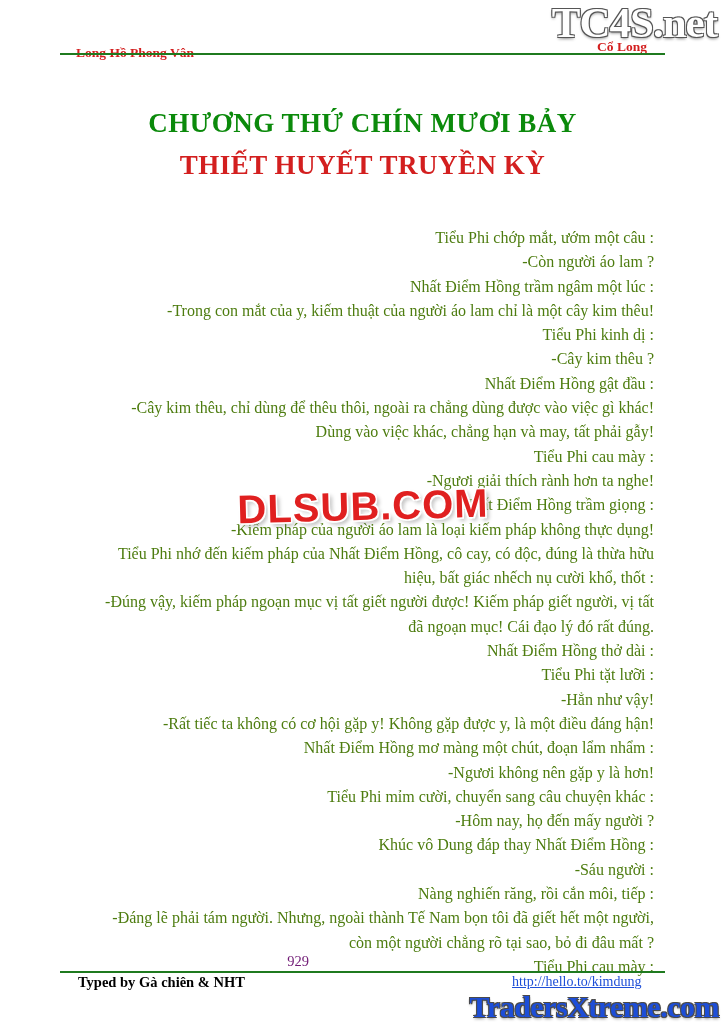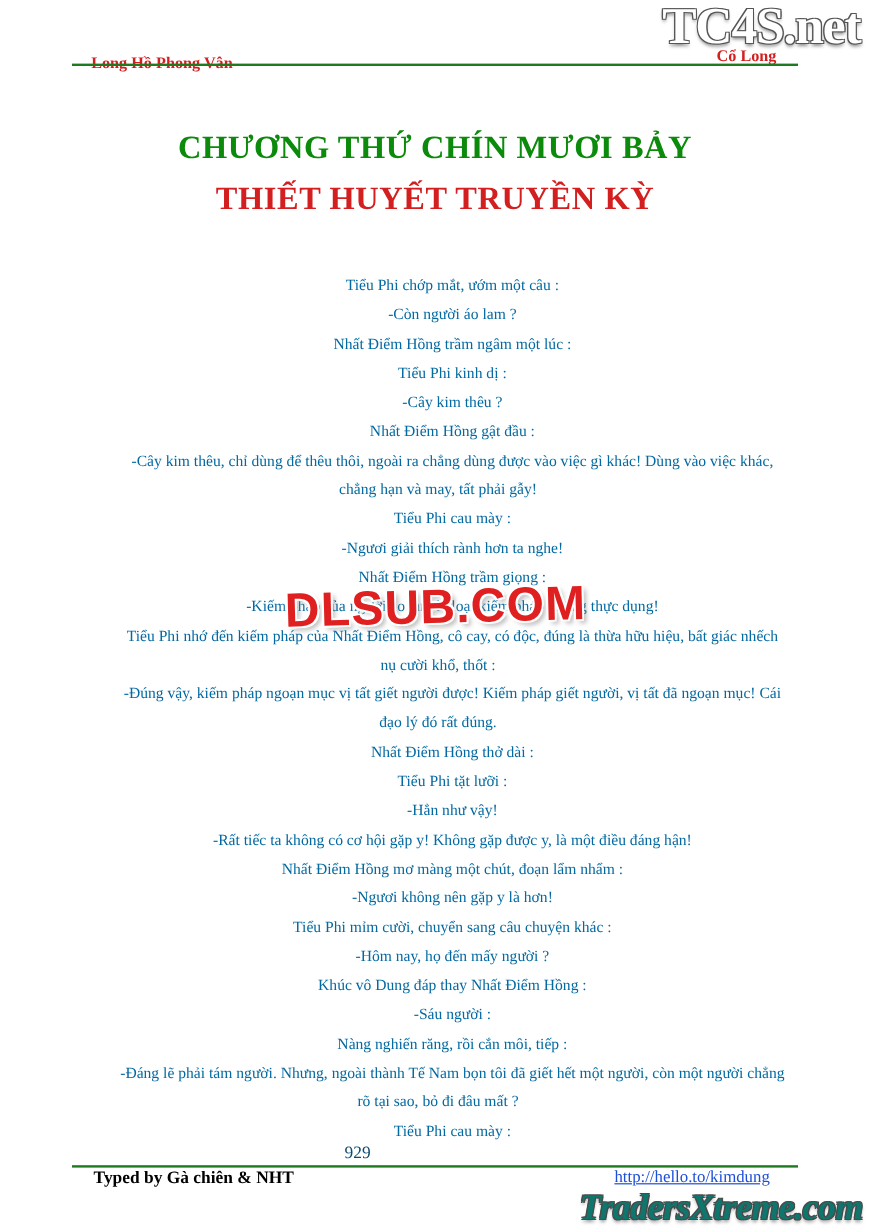--- a/index.html
+++ b/index.html
@@ -100,25 +100,25 @@
     font-family: "Liberation Serif", serif;
     letter-spacing: 0.5px;
   }
 
   
   .body-text {
     position: absolute;
     top: 226px;
     left: 76px;
     width: 578px;
-    font-size: 13px;
+    font-size: 16px;
     line-height: 24.3px;
-    color: #0369a1;
-    font-family: "Liberation Serif", serif;
-    text-align: center;
+    color: #4d7c0f;
+    font-family: "Liberation Serif", serif;
+    text-align: right;
   }
   .body-text p {
     margin: 0;
     text-indent: 24px;
     white-space: normal;
   }
 
   
   .wm-center {
     position: absolute;
@@ -139,21 +139,21 @@
   }
 
   
   .page-number {
     position: absolute;
     top: 953px;
     left: 0;
     width: 596px;
     text-align: center;
     font-size: 14.5px;
-    color: #0c4a6e;
+    color: #701a75;
     font-family: "Liberation Serif", serif;
   }
   .footer-rule {
     position: absolute;
     left: 60px;
     top: 971px;
     width: 605px;
     height: 2px;
     background: #1f7a1f;
   }
@@ -177,28 +177,27 @@
   }
 
   
   .wm-bottom {
     position: absolute;
     bottom: 0px;
     right: 6px;
     font-family: "Liberation Serif", serif;
     font-size: 30px;
     font-weight: bold;
-    color: #0f766e;
+    color: #1d4ed8;
     letter-spacing: -0.5px;
     text-shadow:
       -1px -1px 0 #4a4a4a, 1px -1px 0 #4a4a4a, -1px 1px 0 #4a4a4a, 1px 1px 0 #4a4a4a,
       0 2px 3px rgba(0,0,0,0.4);
     z-index: 40;
     white-space: nowrap;
-    font-style: italic;
   }
 </style>
 </head>
 <body>
 
 <div class="page">
 
   <div class="wm-top">TC4S.net</div>
 
   <div class="header">
@@ -207,20 +206,21 @@
     <div class="header-rule"></div>
   </div>
 
   <div class="title-1">CHƯƠNG THỨ CHÍN MƯƠI BẢY</div>
   <div class="title-2">THIẾT HUYẾT TRUYỀN KỲ</div>
 
   <div class="body-text">
     <p>Tiểu Phi chớp mắt, ướm một câu :</p>
     <p>-Còn người áo lam ?</p>
     <p>Nhất Điểm Hồng trầm ngâm một lúc :</p>
+    <p>-Trong con mắt của y, kiếm thuật của người áo lam chỉ là một cây kim thêu!</p>
     <p>Tiểu Phi kinh dị :</p>
     <p>-Cây kim thêu ?</p>
     <p>Nhất Điểm Hồng gật đầu :</p>
     <p>-Cây kim thêu, chỉ dùng để thêu thôi, ngoài ra chẳng dùng được vào việc gì khác! Dùng vào việc khác, chẳng hạn và may, tất phải gẫy!</p>
     <p>Tiểu Phi cau mày :</p>
     <p>-Ngươi giải thích rành hơn ta nghe!</p>
     <p>Nhất Điểm Hồng trầm giọng :</p>
     <p>-Kiếm pháp của người áo lam là loại kiếm pháp không thực dụng!</p>
     <p>Tiểu Phi nhớ đến kiếm pháp của Nhất Điểm Hồng, cô cay, có độc, đúng là thừa hữu hiệu, bất giác nhếch nụ cười khổ, thốt :</p>
     <p>-Đúng vậy, kiếm pháp ngoạn mục vị tất giết người được! Kiếm pháp giết người, vị tất đã ngoạn mục! Cái đạo lý đó rất đúng.</p>

